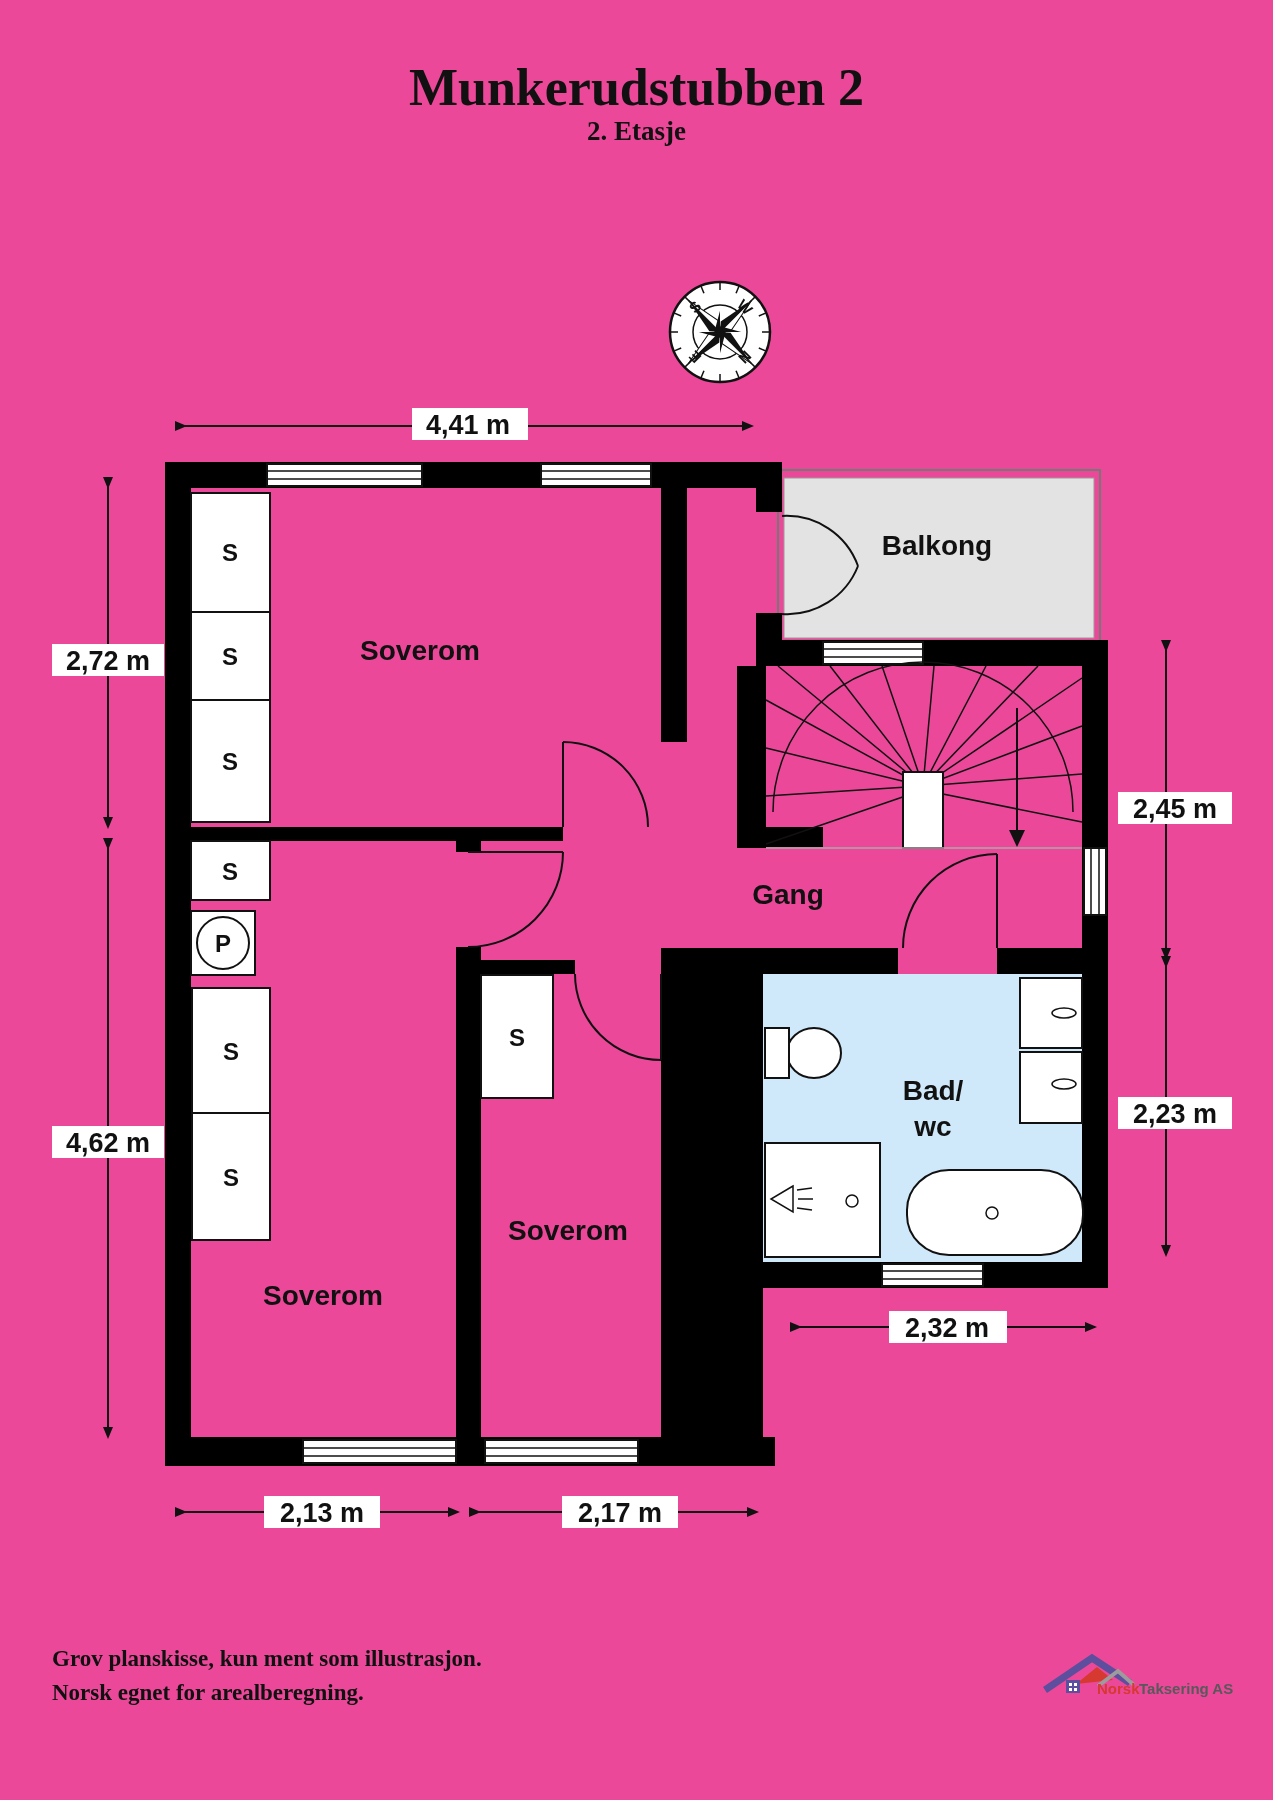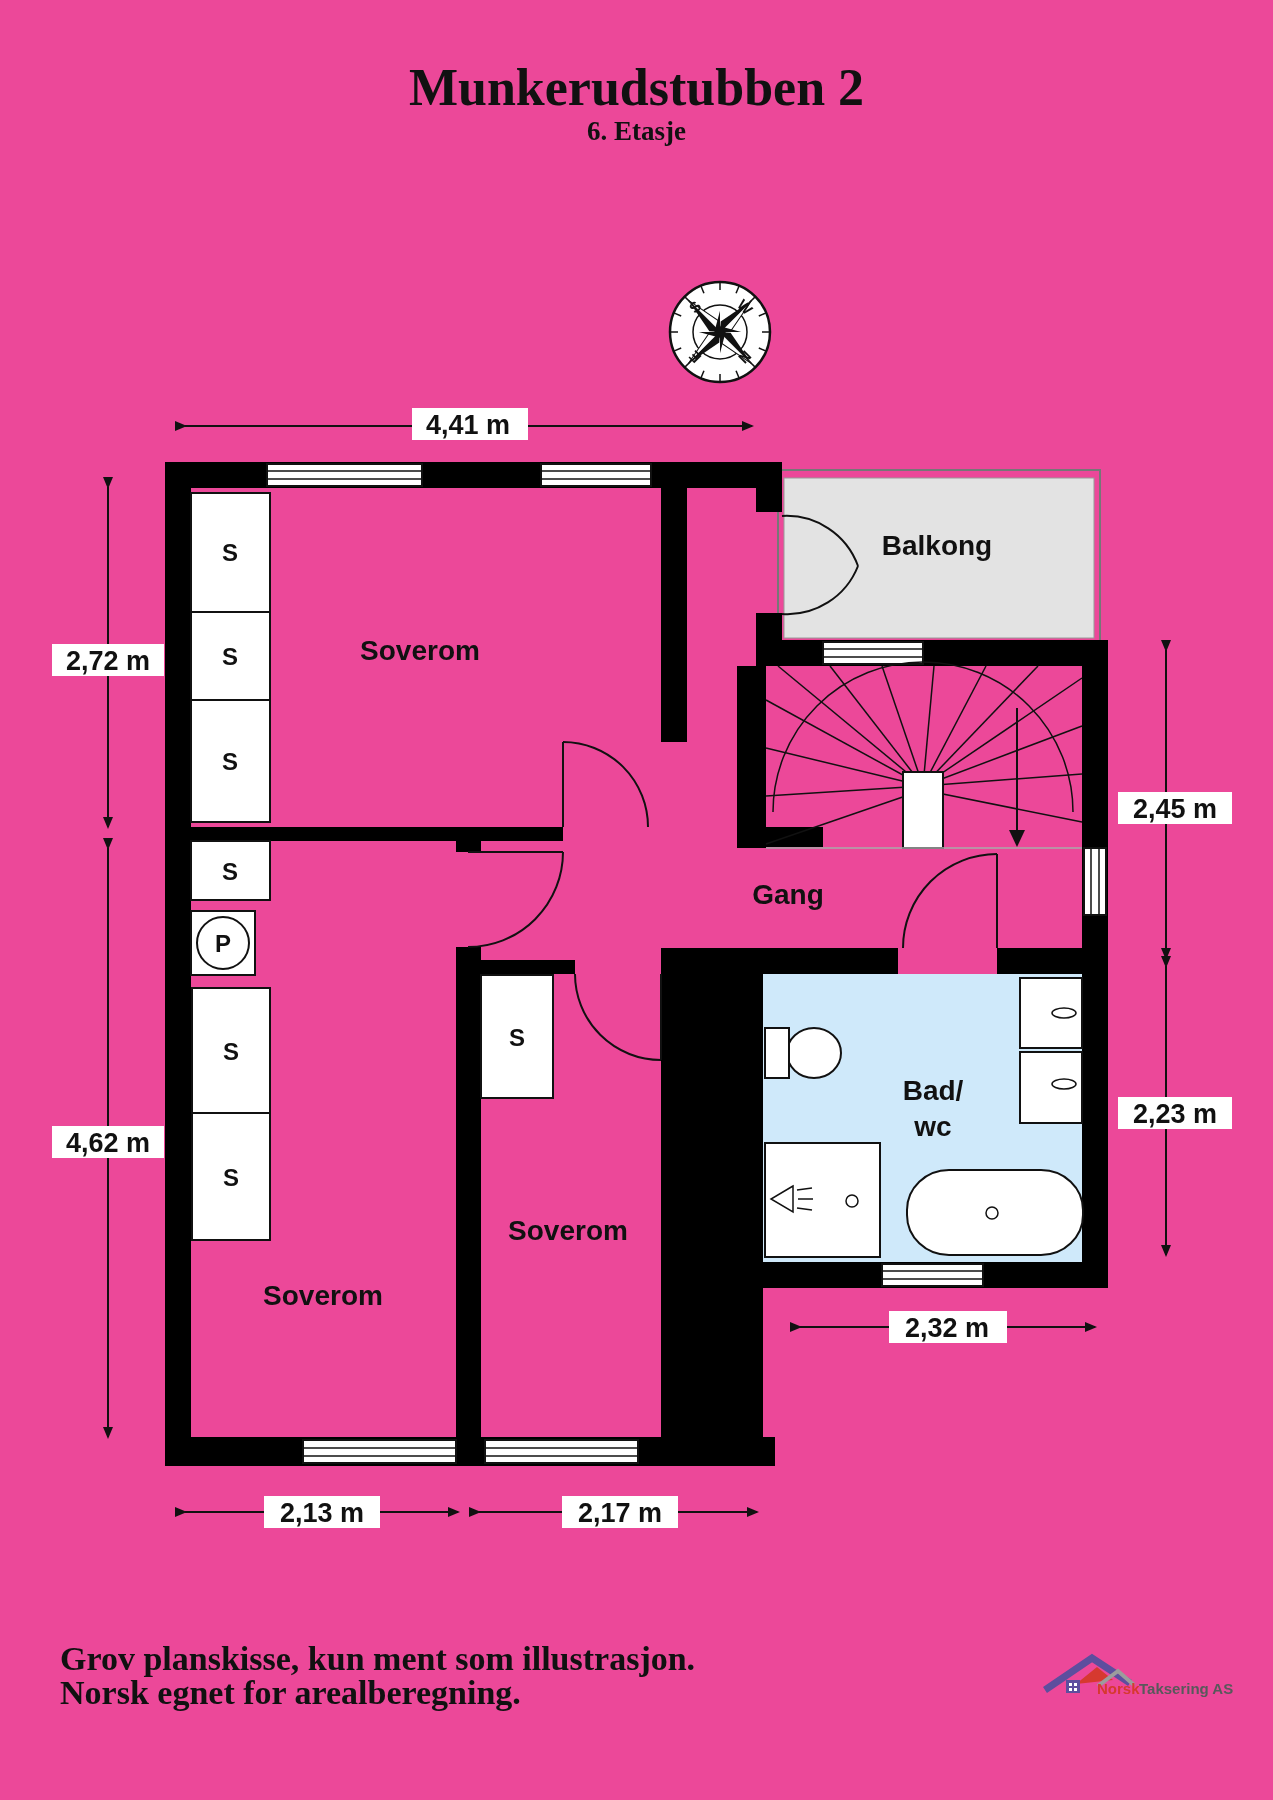--- a/index.html
+++ b/index.html
@@ -2,38 +2,38 @@
 <html><head>
 <meta charset="utf-8">
 <style>
   html,body{margin:0;padding:0;background:#fff;}
   .page{position:relative;width:1273px;height:1800px;background:#ec4899;overflow:hidden;
         font-family:"Liberation Sans",sans-serif;text-decoration:underline;}
   .title{position:absolute;left:0;top:58px;width:1273px;text-align:center;
          font-family:"Liberation Serif",serif;font-weight:700;font-size:52px;color:#111;}
   .subtitle{position:absolute;left:0;top:116px;width:1273px;text-align:center;
          font-family:"Liberation Serif",serif;font-weight:700;font-size:27px;color:#111;}
-  .footer{position:absolute;left:60px;top:1642px;
-         font-family:"Liberation Serif",serif;font-weight:700;font-size:34px;
+  .footer{position:absolute;left:52px;top:1642px;
+         font-family:"Liberation Serif",serif;font-weight:700;font-size:23px;
          line-height:34px;color:#111;}
   svg{position:absolute;left:0;top:0;}
   svg text{font-family:"Liberation Sans",sans-serif;}
   .roomlabel{font-size:28px;font-weight:700;fill:#111;}
   .dimlabel{font-size:27px;font-weight:700;fill:#111;}
   .slabel{font-size:24px;font-weight:700;fill:#111;}
   .complabel{font-size:15px;font-weight:700;fill:#111;}
   .logotext{font-size:15px;font-weight:700;}
 </style>
 </head>
 <body>
 
 <div class="page">
 
   <div class="title">Munkerudstubben 2</div>
-  <div class="subtitle">6. Etasje</div>
+  <div class="subtitle">2. Etasje</div>
 
   <svg width="1273" height="1800" viewBox="0 0 1273 1800">
     <defs>
       <marker id="ah" markerWidth="12" markerHeight="10" refX="10" refY="5" orient="auto" markerUnits="userSpaceOnUse">
         <path d="M0,0 L12,5 L0,10 Z" fill="#111"></path>
       </marker>
     </defs>
 
     <g>
       <rect x="778" y="470" width="322" height="172" fill="none" stroke="#777777" stroke-width="2"></rect>

